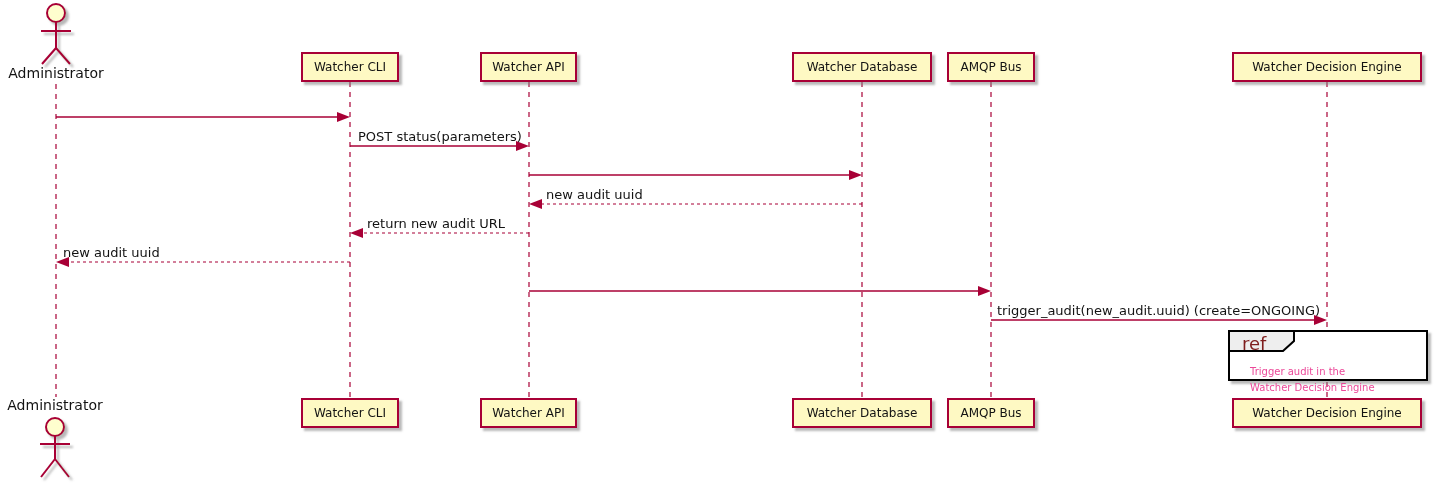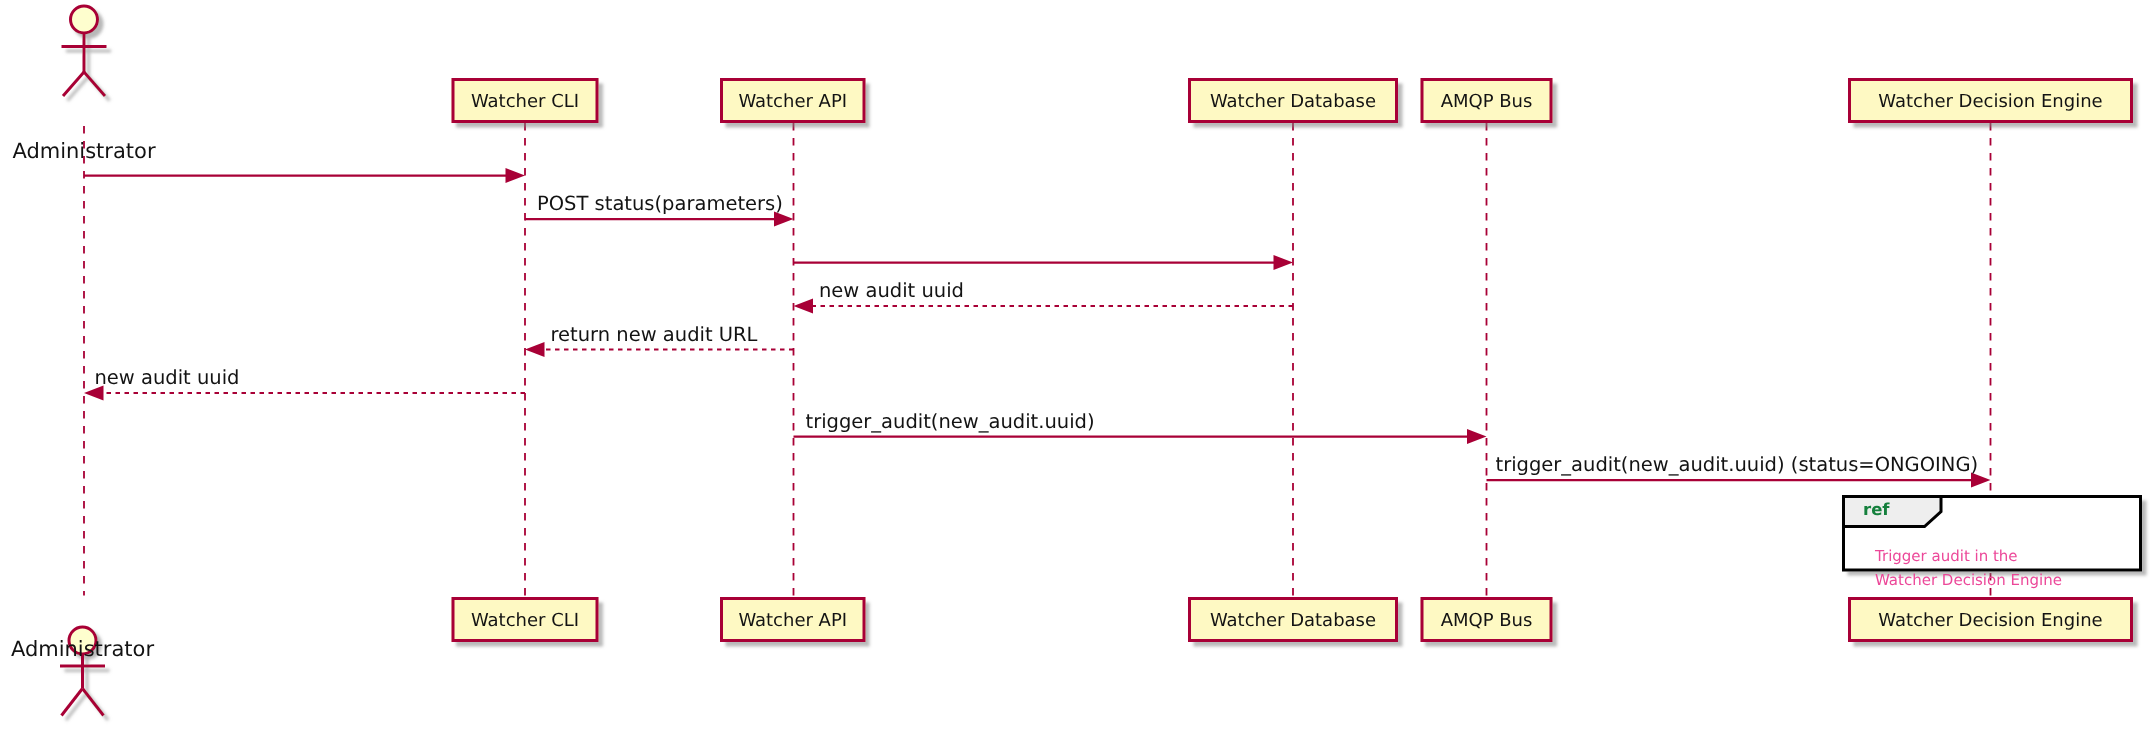--- a/index.html
+++ b/index.html
@@ -10,34 +10,34 @@
   .svg-layer { position:absolute; left:0; top:0; }
   .pbox {
     position:absolute; height:30px; background:#fef9c3;
     border:2px solid #A80036; box-sizing:border-box;
     display:flex; align-items:center; justify-content:center;
     font-size:12px; color:#131313; white-space:nowrap;
     box-shadow:3px 3px 2px rgba(130,130,130,0.55);
   }
   .actor-label {
     position:absolute; font-size:14px; color:#131313; text-align:center;
-    white-space:nowrap; width:110px;margin-top:28px;
+    white-space:nowrap; width:110px;
   }
   .msg {
     position:absolute; font-size:13px; color:#131313; white-space:nowrap;
   }
   .ref-box {
     position:absolute; left:1228px; top:330px; width:200px; height:51px;
     background:#ffffff; border:2px solid #000000; box-sizing:border-box;
     box-shadow:3px 3px 2px rgba(130,130,130,0.55);
   }
   .ref-tag-svg { position:absolute; left:-2px; top:-2px; }
   .ref-keyword {
-    position:absolute; left:12px; top:1px; font-size:11px; font-weight:bold;
-    color:#15803d;
+    position:absolute; left:12px; top:1px; font-size:18px; font-weight:normal;
+    color:#7f1d1d;
   }
   .ref-content {
     position:absolute; left:20px; top:32px; font-size:10px; line-height:16px;
     color:#ec4899; white-space:nowrap;
   }
 </style>
 </head>
 <body>
 
 <div class="canvas">
@@ -142,22 +142,21 @@
     <span>AMQP Bus</span>
     </div>
   <div class="pbox" style="left:1232px; top:398px; width:190px;">
     <span>Watcher Decision Engine</span>
     </div>
 
   <div class="msg" style="left:358px; top:129px;">POST status(parameters)</div>
   <div class="msg" style="left:546px; top:187px;">new audit uuid</div>
   <div class="msg" style="left:367px; top:216px;">return new audit URL</div>
   <div class="msg" style="left:63px;  top:245px;">new audit uuid</div>
-  <div class="msg" style="left:537px; top:274px;">trigger_audit(new_audit.uuid)</div>
-  <div class="msg" style="left:997px; top:303px;">trigger_audit(new_audit.uuid) (status=ONGOING)</div>
+  <div class="msg" style="left:997px; top:303px;">trigger_audit(new_audit.uuid) (create=ONGOING)</div>
 
   <div class="ref-box">
     <svg class="ref-tag-svg" width="74" height="24" viewBox="0 0 74 24">
       <path d="M1,1 H66 V11 L55,21 H1 Z" fill="#EEEEEE" stroke="#000000" stroke-width="2"></path>
     </svg>
     <span class="ref-keyword">ref</span>
     <div class="ref-content">
       <div>Trigger audit in the</div>
       <div>Watcher Decision Engine</div>
     </div>

